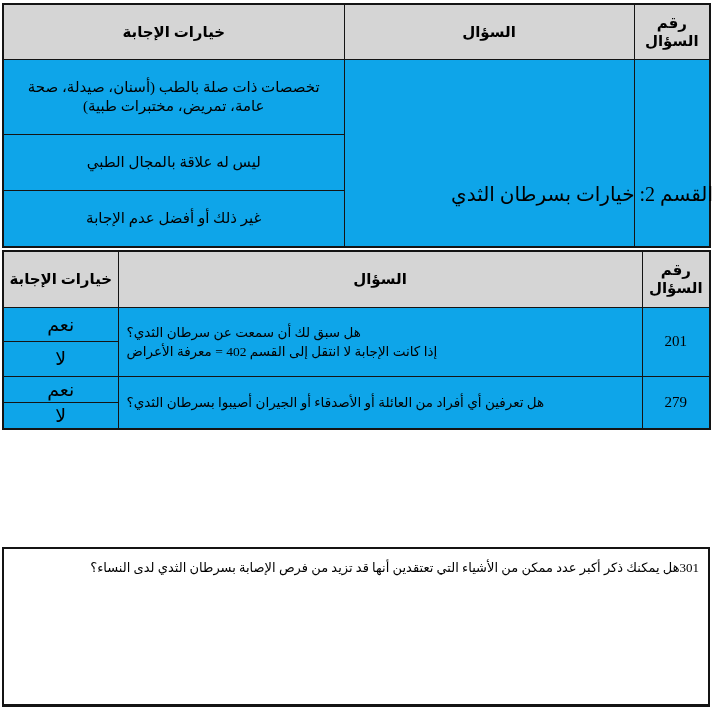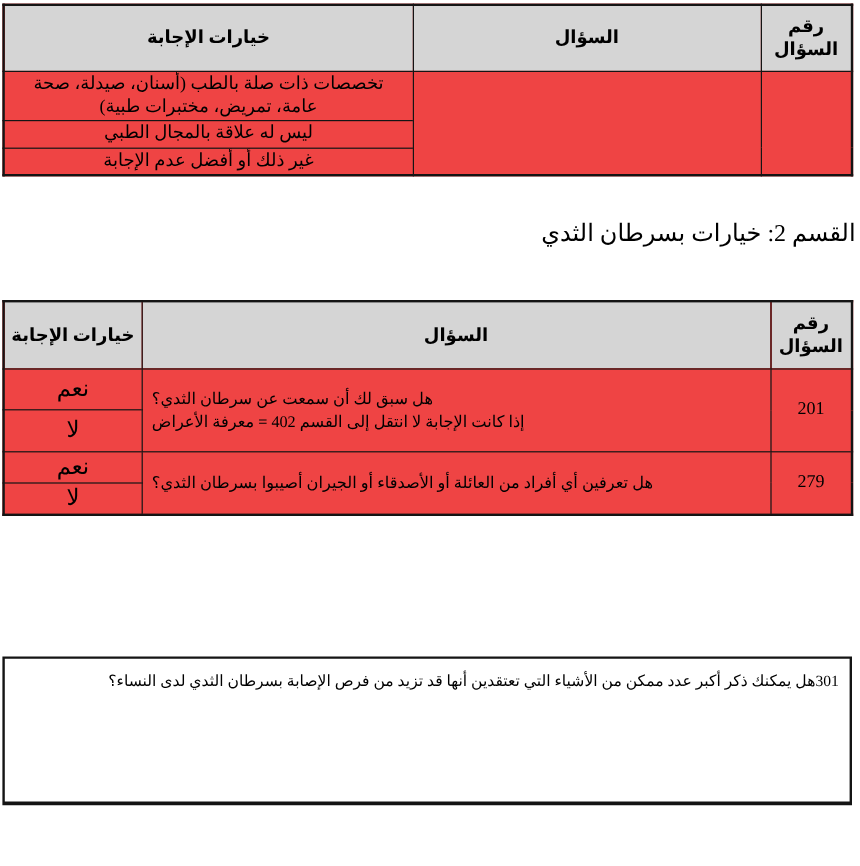--- a/index.html
+++ b/index.html
@@ -7,56 +7,56 @@
     width:717px; height:722px; position:relative; overflow:hidden;
     background:#ffffff; color:#000;
     font-family:"Liberation Serif","DejaVu Sans",sans-serif;
     direction:rtl;
   }
   .page { position:absolute; inset:0; }
 
   
   table.qtable {
     position:absolute; border-collapse:collapse; table-layout:fixed;
-    background:#ef4444; border:2px solid #141414;
+    background:#0ea5e9; border:2px solid #141414;
   }
   .qtable th, .qtable td { border:1.5px solid #141414; overflow:hidden; }
   .qtable th {
     background:#d5d5d5; font-weight:bold; font-size:15px;
     text-align:center; vertical-align:middle; padding:0 6px;
   }
   .numcell { text-align:center; vertical-align:middle; font-size:15px; }
   .qcell   { text-align:left; vertical-align:middle; padding:15px 8px; font-size:13.5px; line-height:19px; }
   .acell   { text-align:center; vertical-align:middle; font-size:19px; }
   .qline   { display:block; }
   .qline:empty { display:none; }
 
   
   .t1 { left:2px; top:3px; width:707px; }
   .t1 col.c-num { width:76px; }  .t1 col.c-q { width:290px; }  .t1 col.c-a { width:341px; }
   .t1 thead tr { height:55px; }
   .t1 tr.r1 { height:40px; } .t1 tr.r2 { height:23px; } .t1 tr.r3 { height:23px; }
-  .t1 .acell { font-size:15px; line-height:19px; padding:1px 6px; }
+  .t1 .acell { font-size:15px; line-height:19px; padding:18px 6px; }
 
   
   .t2 { left:2px; top:250px; width:707px; }
   .t2 col.c-num { width:68px; }  .t2 col.c-q { width:524px; }  .t2 col.c-a { width:115px; }
   .t2 thead tr { height:56px; }
   .t2 tr.ra { height:22px; } .t2 tr.rb { height:18px; }
   .t2 tr.rc { height:22px; } .t2 tr.rd { height:20px; }
   .t2 .th-ans { white-space:nowrap; padding:0 2px; }
 
   
   .sec-title { position:absolute; margin:0; font-weight:400; white-space:nowrap; }
   .sec2 { top:182px; right:4px; font-size:20px; }
   .sec3 { top:483px; right:5px; font-size:15px; }
 
   
   .q301box {
-    position:absolute; left:2px; top:547px; width:708px; height:124px;
+    position:absolute; left:2px; top:547px; width:708px; height:160px;
     box-sizing:border-box; border:2px solid #141414; border-bottom-width:3px;
     background:#fff;
   }
   .q301text { margin:0; padding:10px 9px 0 9px; font-size:13px; text-align:right; line-height:18px; }
 </style>
 </head>
 <body>
 
 <div class="page">
 

